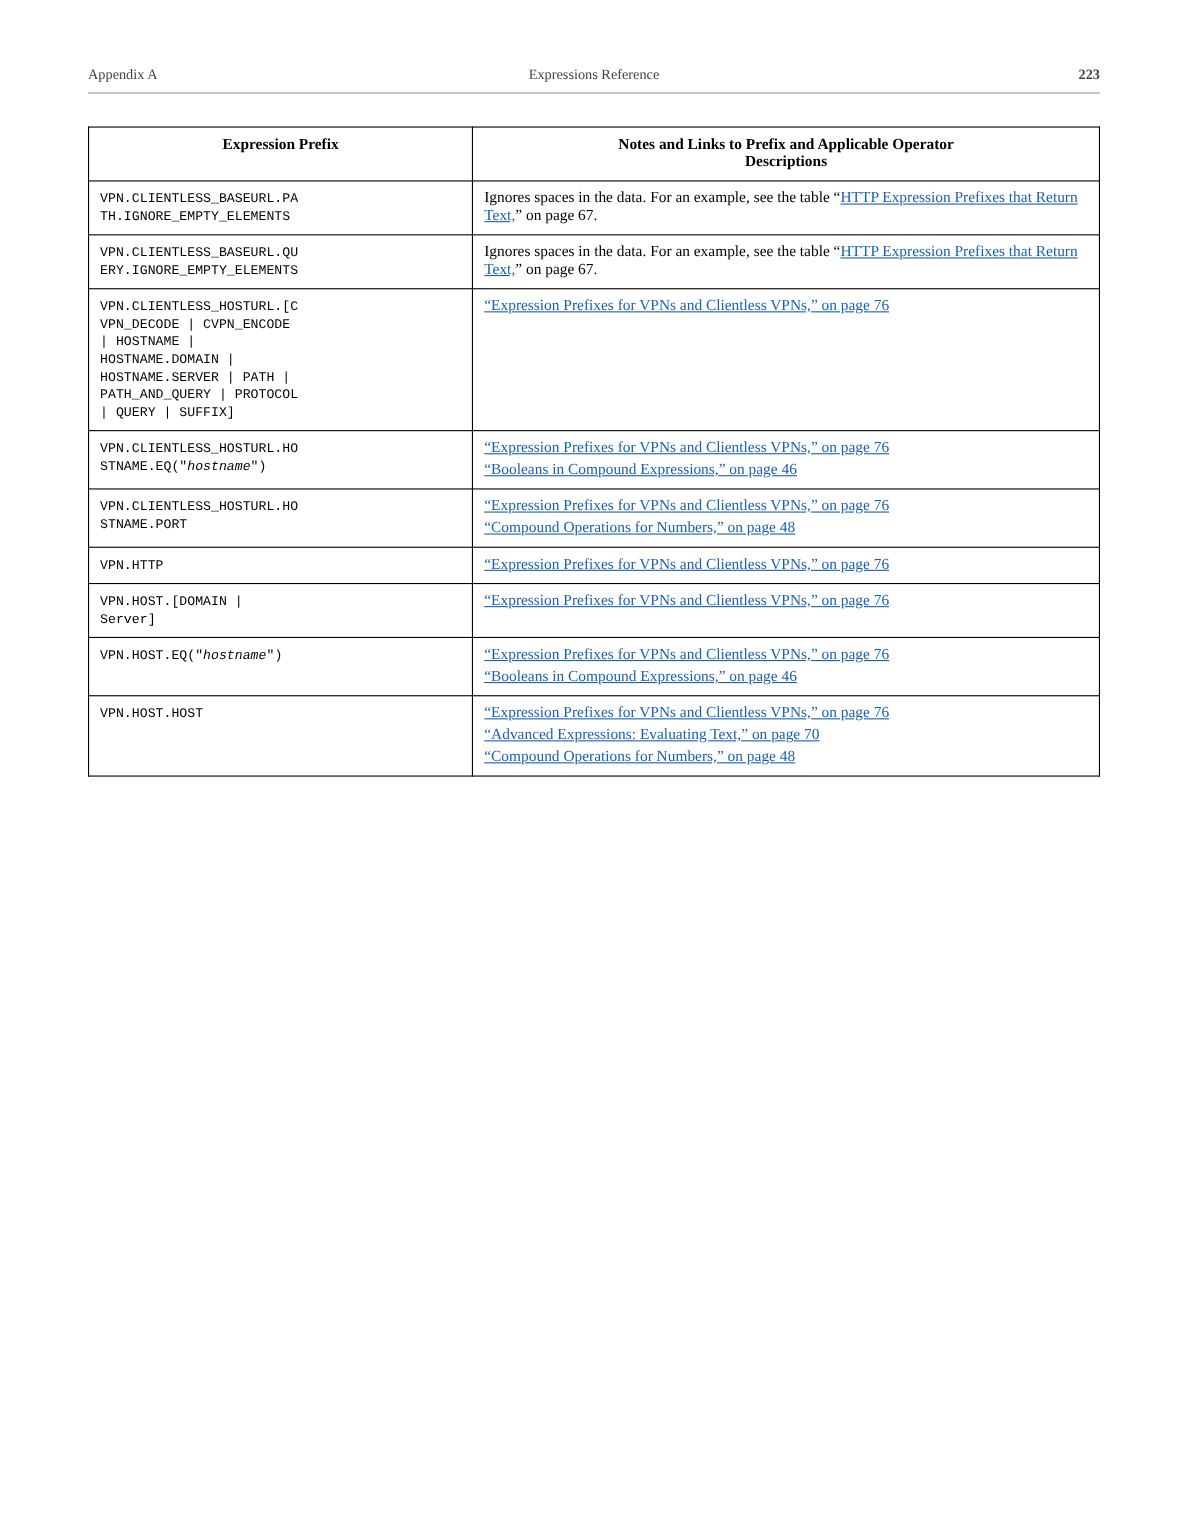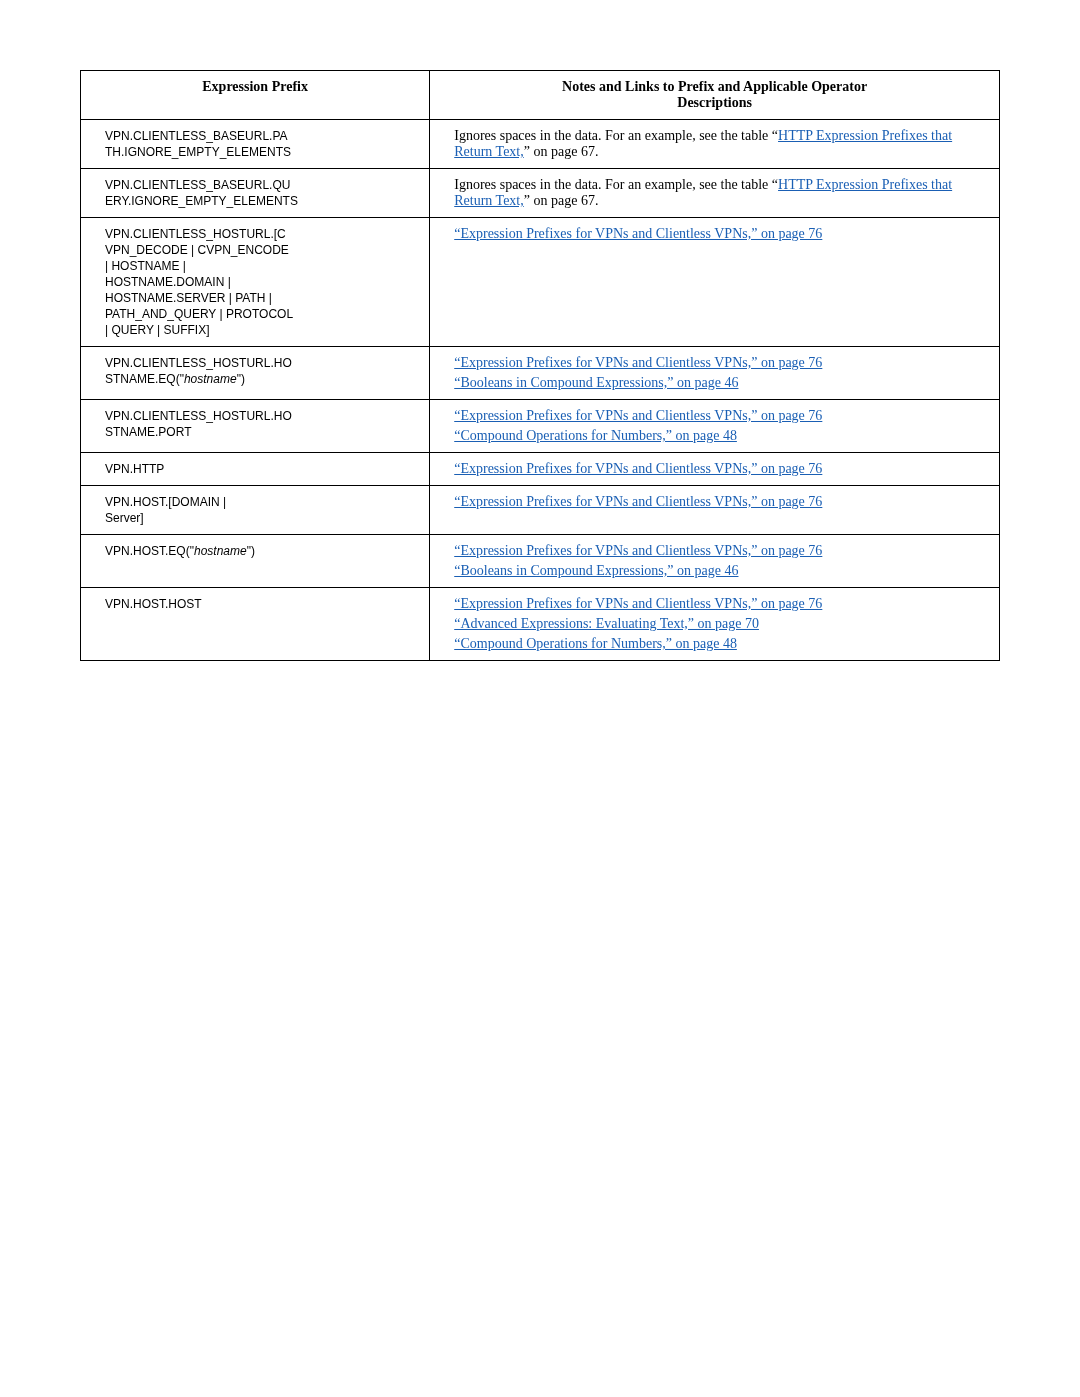--- a/index.html
+++ b/index.html
@@ -50,40 +50,40 @@
     .main-table {
       width: 100%;
       border-collapse: collapse;
       border: 1.5px solid #000;
       margin-top: 10px;
     }
 
     .main-table th,
     .main-table td {
       border: 1px solid #000;
-      padding: 8px 24px;
+      padding: 8px 10px;
       vertical-align: top;
     }
 
     .main-table th {
       font-weight: bold;
       font-size: 14px;
       background: #fff;
     }
 
     .col-prefix {
       width: 38%;
     }
 
     .col-notes {
       width: 62%;
     }
 
     .code {
-      font-family: Liberation Sans, sans-serif;
+      font-family: Liberation Mono, monospace;
       font-size: 12px;
     }
 
     a, .link {
       color: #1a5fb4;
       text-decoration: underline;
       cursor: pointer;
     }
 
     .notes-block p {
@@ -103,20 +103,25 @@
 
     .link-line:last-child {
       margin-bottom: 0;
     }
   </style>
 </head>
 <body>
 
 <div class="page">
 
+  <div class="header">
+    <div class="header-left">Appendix  A</div>
+    <div class="header-center">Expressions Reference</div>
+    <div class="header-right">223</div>
+  </div>
 
   <table class="main-table">
     <thead>
       <tr>
         <th class="col-prefix">Expression Prefix</th>
         <th class="col-notes">Notes and Links to Prefix and Applicable Operator<br>Descriptions</th>
       </tr>
     </thead>
     <tbody id="table-body">
     <tr>

